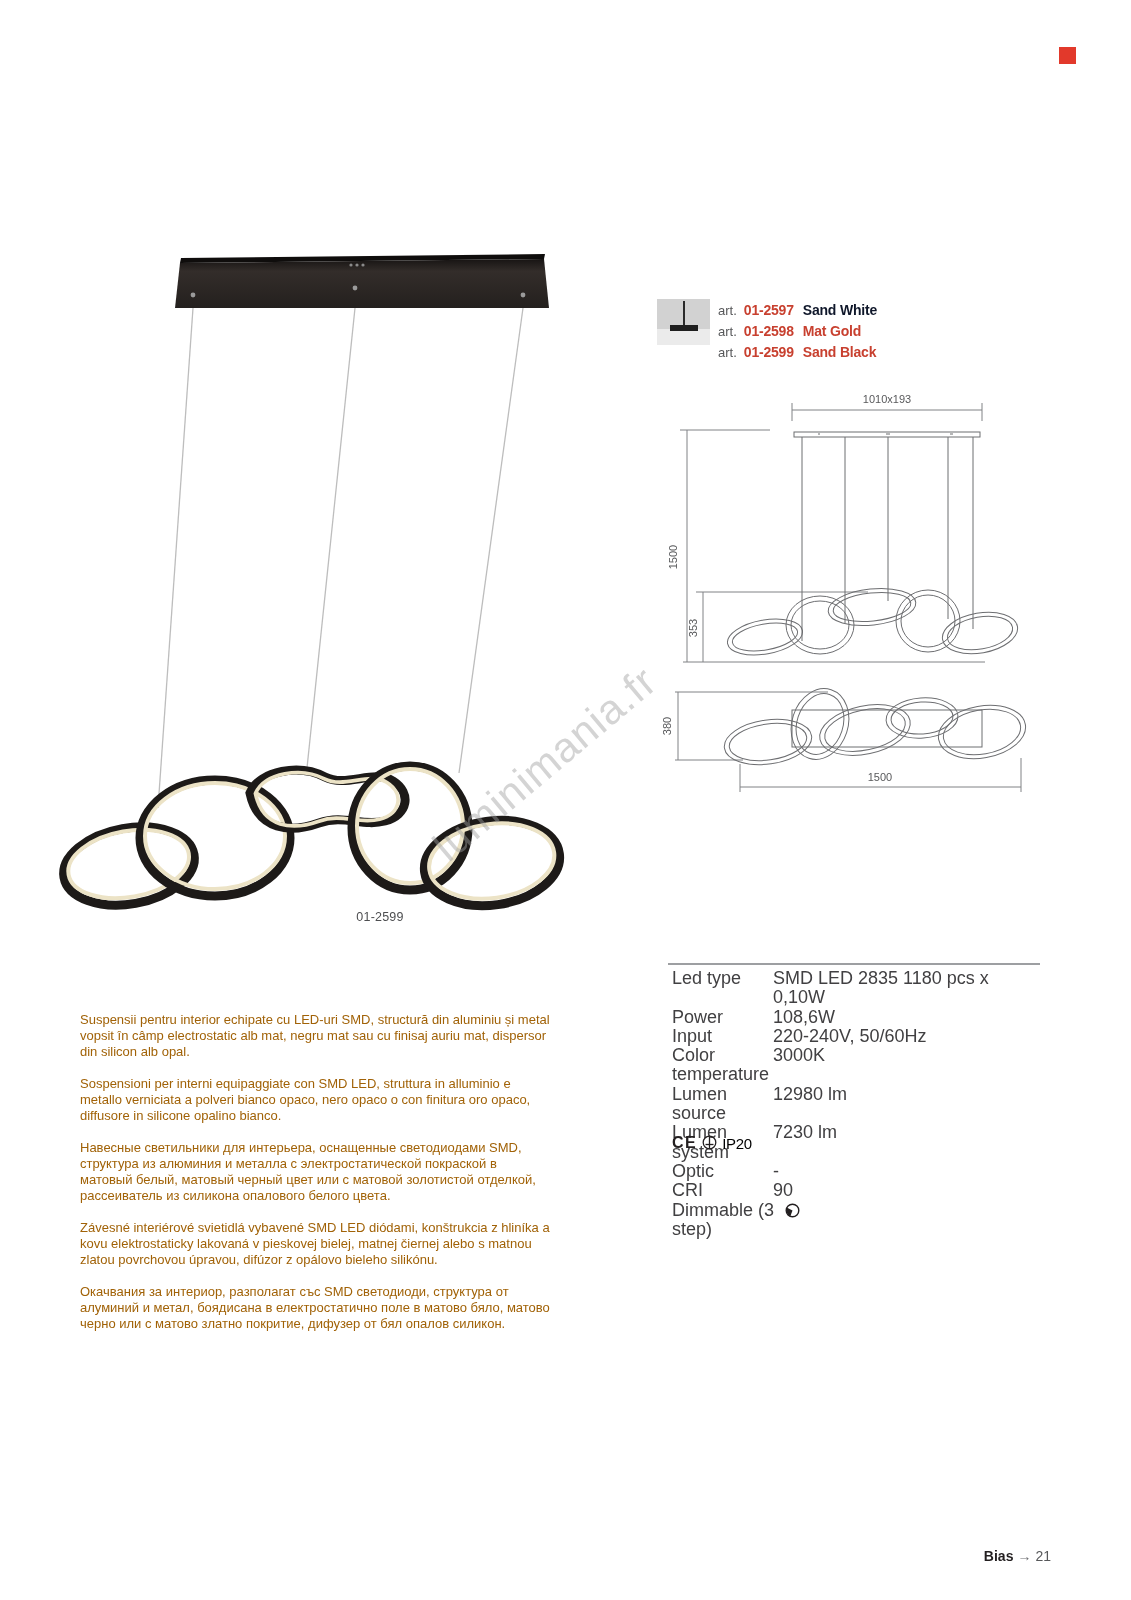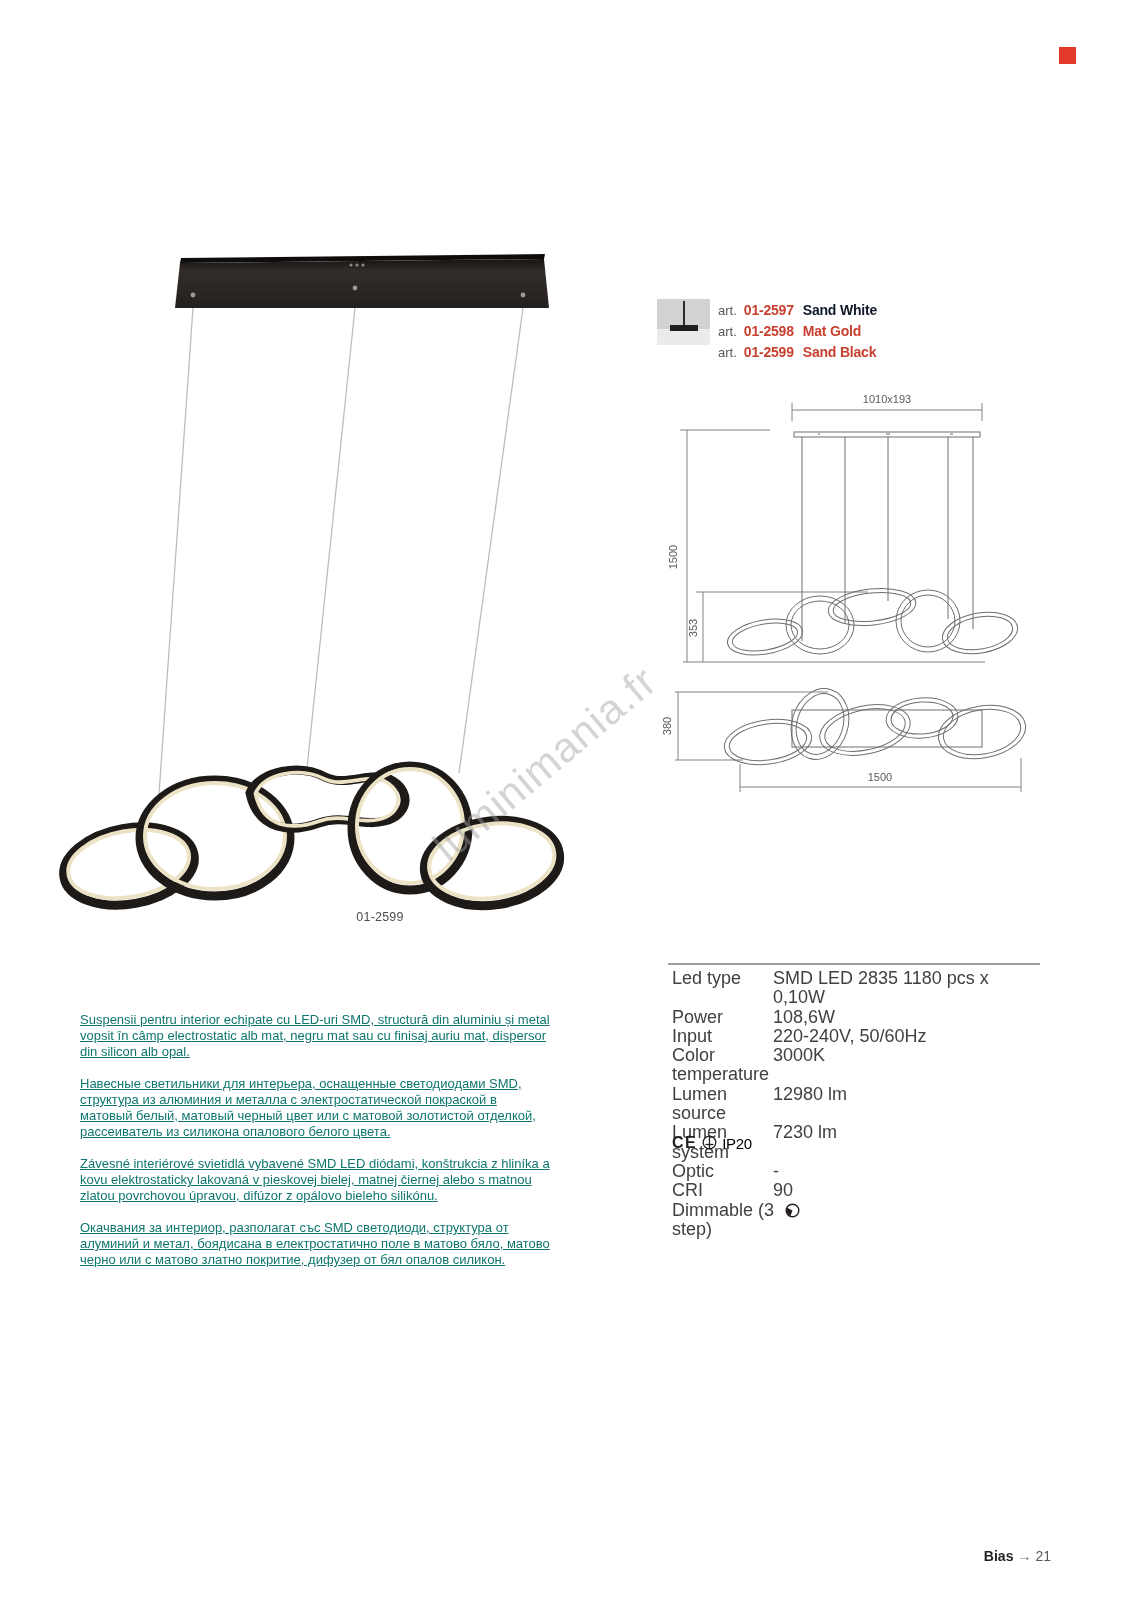--- a/index.html
+++ b/index.html
@@ -37,21 +37,21 @@
   #spec-rule{left:668px;top:963px;width:372px;height:2px;background:#9d9fa2;}
   #spec-table{left:672px;top:969px;width:368px;font-size:18px;line-height:19.3px;color:#414042;}
   .spec-row{display:flex;}
   .spec-row .label{width:101px;flex:none;}
   .spec-row .value{flex:1;}
   #cert-row{left:672px;top:1133px;display:flex;align-items:center;gap:5px;height:20px;}
   #ce-mark{font-size:16px;font-weight:700;letter-spacing:1.5px;color:#231f20;}
   #ip-text{font-size:15px;font-weight:400;color:#000000;letter-spacing:-0.3px;}
 
   
-  #descriptions{left:80px;top:1012px;width:470px;font-size:13px;line-height:16px;color:#0f766e;text-decoration:underline;}
+  #descriptions{left:80px;top:1012px;width:470px;font-size:13px;line-height:16px;color:#a16207;}
   #descriptions p{margin:0 0 16px 0;}
 
   
   #footer{right:80px;top:1548px;font-size:14px;white-space:nowrap;}
   #footer .product{font-weight:700;color:#231f20;}
   #footer .arrow{color:#6d6e71;margin:0 4px;}
   #footer .pagenum{color:#57585a;}
 </style>
 </head>
 <body>
@@ -266,20 +266,21 @@
       <circle cx="7.5" cy="7.5" r="6.3" fill="none" stroke="#231f20" stroke-width="1.3"></circle>
       <line x1="7.5" y1="2" x2="7.5" y2="13" stroke="#231f20" stroke-width="1.3"></line>
       <line x1="3.5" y1="9.5" x2="11.5" y2="9.5" stroke="#231f20" stroke-width="1.3"></line>
     </svg>
   </span>
   <span id="ip-text">IP20</span>
 </div>
 
 <div class="abs" id="descriptions">
   <p>Suspensii pentru interior echipate cu LED-uri SMD, structură din aluminiu și metal vopsit în câmp electrostatic alb mat, negru mat sau cu finisaj auriu mat, dispersor din silicon alb opal.</p>
+  <p>Sospensioni per interni equipaggiate con SMD LED, struttura in alluminio e metallo verniciata a polveri bianco opaco, nero opaco o con finitura oro opaco, diffusore in silicone opalino bianco.</p>
   <p>Навесные светильники для интерьера, оснащенные светодиодами SMD, структура из алюминия и металла с электростатической покраской в матовый белый, матовый черный цвет или с матовой золотистой отделкой, рассеиватель из силикона опалового белого цвета.</p>
   <p>Závesné interiérové svietidlá vybavené SMD LED diódami, konštrukcia z hliníka a kovu elektrostaticky lakovaná v pieskovej bielej, matnej čiernej alebo s matnou zlatou povrchovou úpravou, difúzor z opálovo bieleho silikónu.</p>
   <p>Окачвания за интериор, разполагат със SMD светодиоди, структура от алуминий и метал, боядисана в електростатично поле в матово бяло, матово черно или с матово златно покритие, дифузер от бял опалов силикон.</p>
 </div>
 
 <div class="abs" id="footer">
   <span class="product">Bias</span><span class="arrow">→</span><span class="pagenum">21</span>
 </div>
 
 </body></html>

